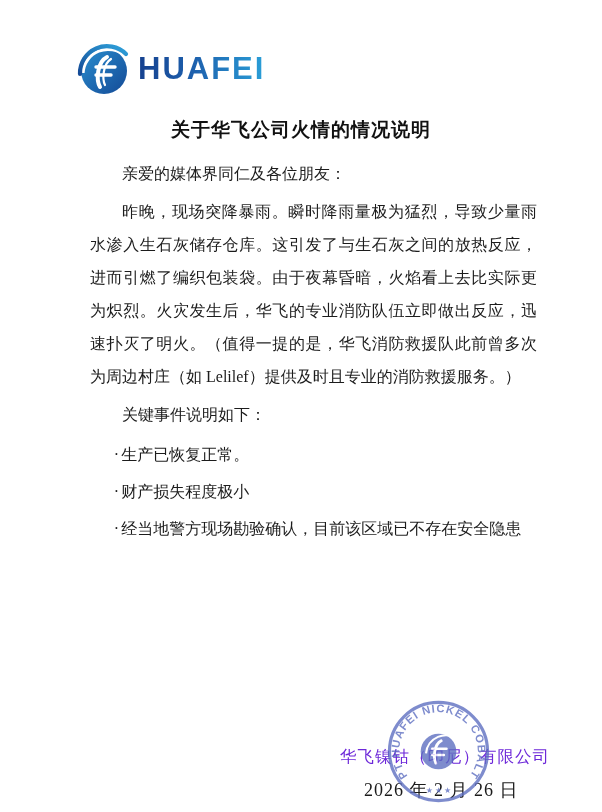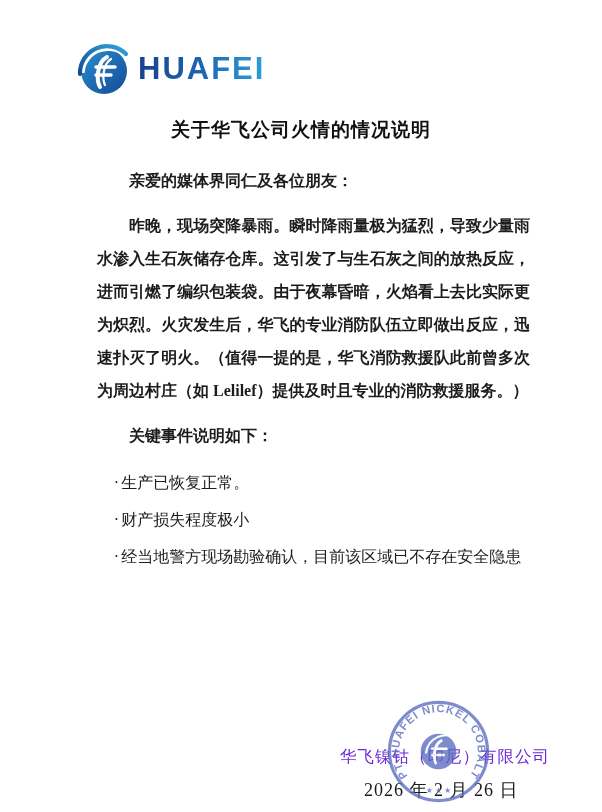--- a/index.html
+++ b/index.html
@@ -54,21 +54,21 @@
   .letter-body {
     position: absolute;
     top: 152px;
     left: 85px;
     right: 60px;
     font-size: 16px;
     line-height: 33px;
     text-align: justify;
   }
   .greeting { text-indent: 0; }
-  .para { text-indent: 2em; margin: 12px; font-weight: bold; }
+  .para { text-indent: 2em; margin: 5px; }
   .bullet-list { margin: 4px 0 0 0; padding: 0; list-style: none; }
   .bullet-item { line-height: 37px; padding-left: 1.8em; text-indent: 0; }
   .bullet-dot { margin-right: 2px; }
 
   
   .signature-company {
     position: absolute;
     top: 746px;
     left: 340px;
     font-size: 16.5px;

